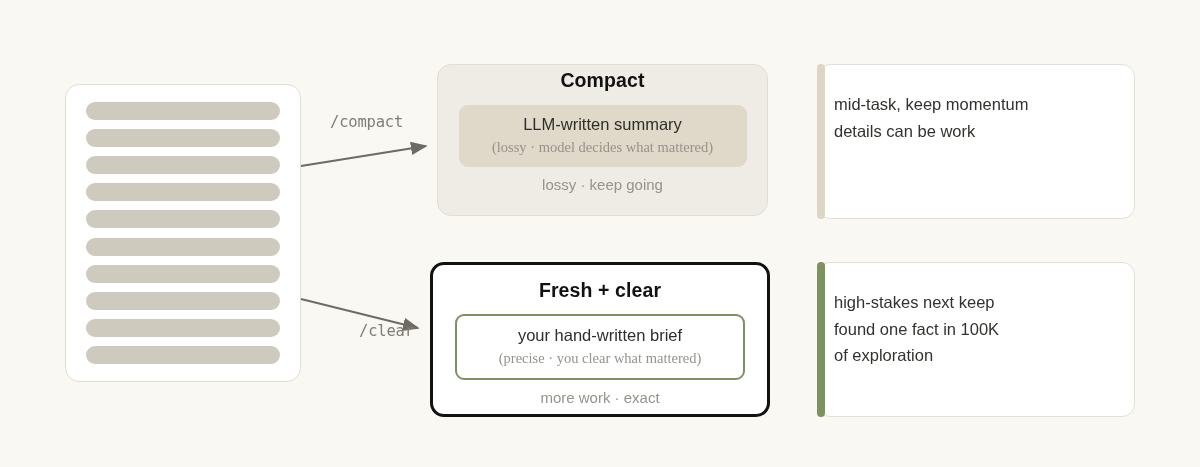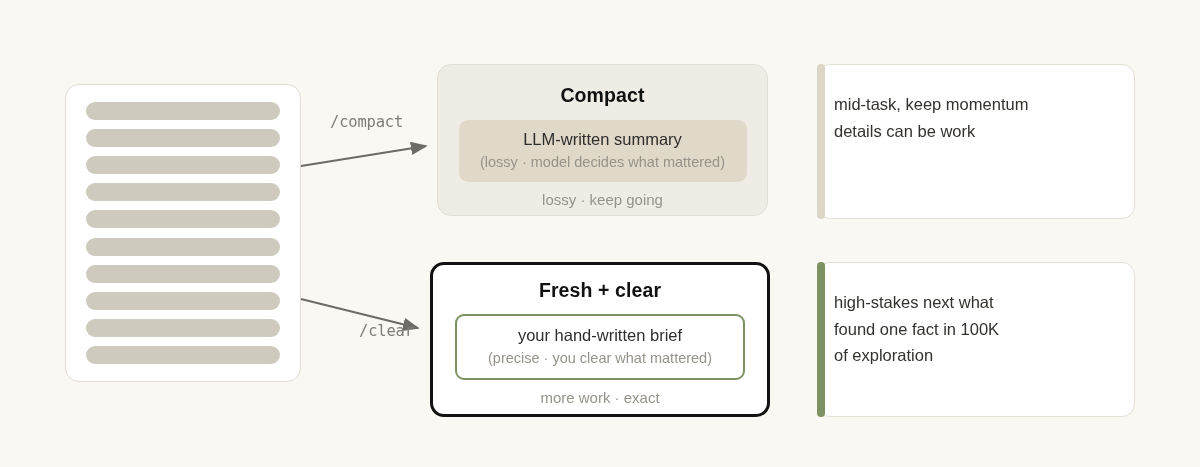--- a/index.html
+++ b/index.html
@@ -79,21 +79,21 @@
     border-radius: 14px;
     display: flex;
     flex-direction: column;
     align-items: center;
   }
   .opt-card.compact {
     left: 437px; top: 64px;
     width: 331px; height: 152px;
     background: #efece5;
     border: 1.3px solid #e3ded3;
-    padding-top: 19px;
+    padding-top: 4px;
   }
   .opt-card.fresh {
     left: 430px; top: 262px;
     width: 340px; height: 155px;
     background: #ffffff;
     border: 3.2px solid #121212;
     padding-top: 14px;
   }
   .opt-title {
     font-size: 19.5px;
@@ -121,20 +121,21 @@
   .opt-inner-main {
     font-size: 16.5px;
     color: #2e2e2c;
     line-height: 1.25;
   }
   .opt-inner-sub {
     font-size: 14.5px;
     color: #96938b;
     line-height: 1.3;
     margin-top: 3px;
+    font-family: Liberation Serif, serif;
   }
   .opt-foot {
     margin-top: 9px;
     font-size: 15px;
     color: #96938b;
   }
 
   
   .note-card {
     position: absolute;
@@ -214,18 +215,18 @@
   </div>
 
   <div class="note-card one">
     <div class="note-accent"></div>
     <div class="note-line">mid-task, keep momentum</div>
     <div class="note-line">details can be work</div>
   </div>
 
   <div class="note-card two">
     <div class="note-accent"></div>
-    <div class="note-line">high-stakes next what</div>
+    <div class="note-line">high-stakes next keep</div>
     <div class="note-line">found one fact in 100K</div>
     <div class="note-line">of exploration</div>
   </div>
 
 </div>
 
 </body></html>

